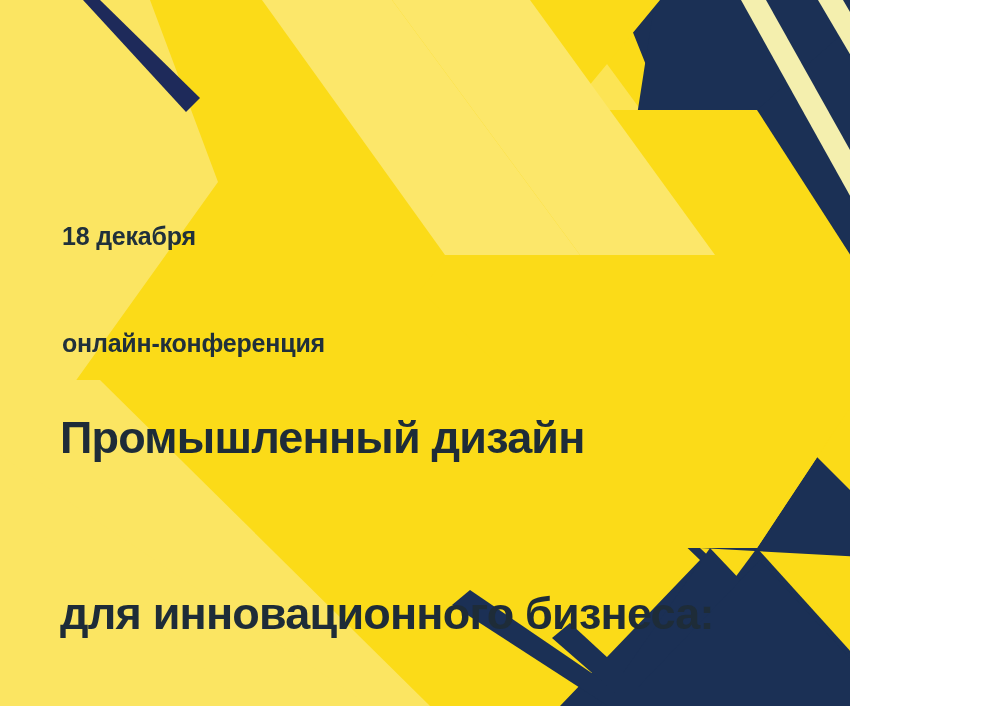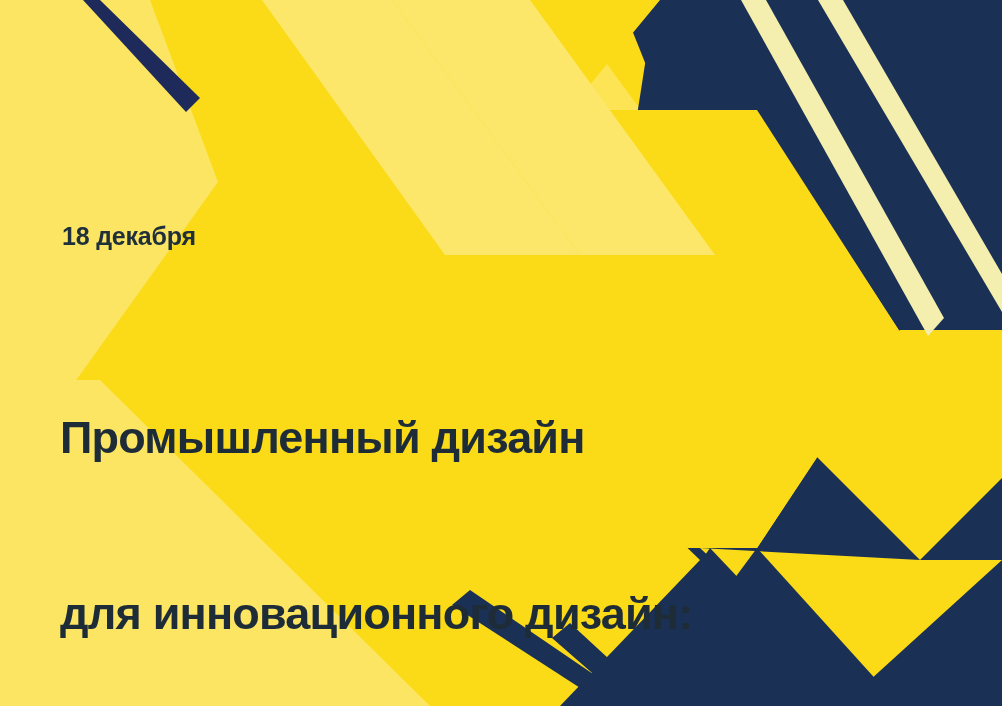--- a/index.html
+++ b/index.html
@@ -5,21 +5,21 @@
   html, body {
     margin: 0;
     padding: 0;
     background: #ffffff;
   }
   body {
     font-family: "Liberation Sans", sans-serif;
   }
   #poster {
     position: relative;
-    width: 1002px;
+    width: 850px;
     height: 706px;
     overflow: hidden;
     background: #f9a8d4;
   }
   #bg-svg {
     position: absolute;
     inset: 0;
     width: 1002px;
     height: 706px;
     display: block;
@@ -174,23 +174,24 @@
 
     <polygon points="741,0 766,0 944,318 928,336" fill="#F4EFAE"></polygon>
     <polygon points="818,0 843,0 1002,274 1002,312" fill="#F4EFAE"></polygon>
 
   </svg>
 
   <div class="content">
 
     <div class="eyebrow">
       <span class="line">18 декабря</span>
+      <span class="line">онлайн-конференция</span>
     </div>
 
     <h1 class="headline">
       <span class="line">Промышленный дизайн</span>
-      <span class="line">для инновационного дизайн:</span>
+      <span class="line">для инновационного бизнеса:</span>
       
     </h1>
 
 
   </div>
 </div>
 
 </body></html>

